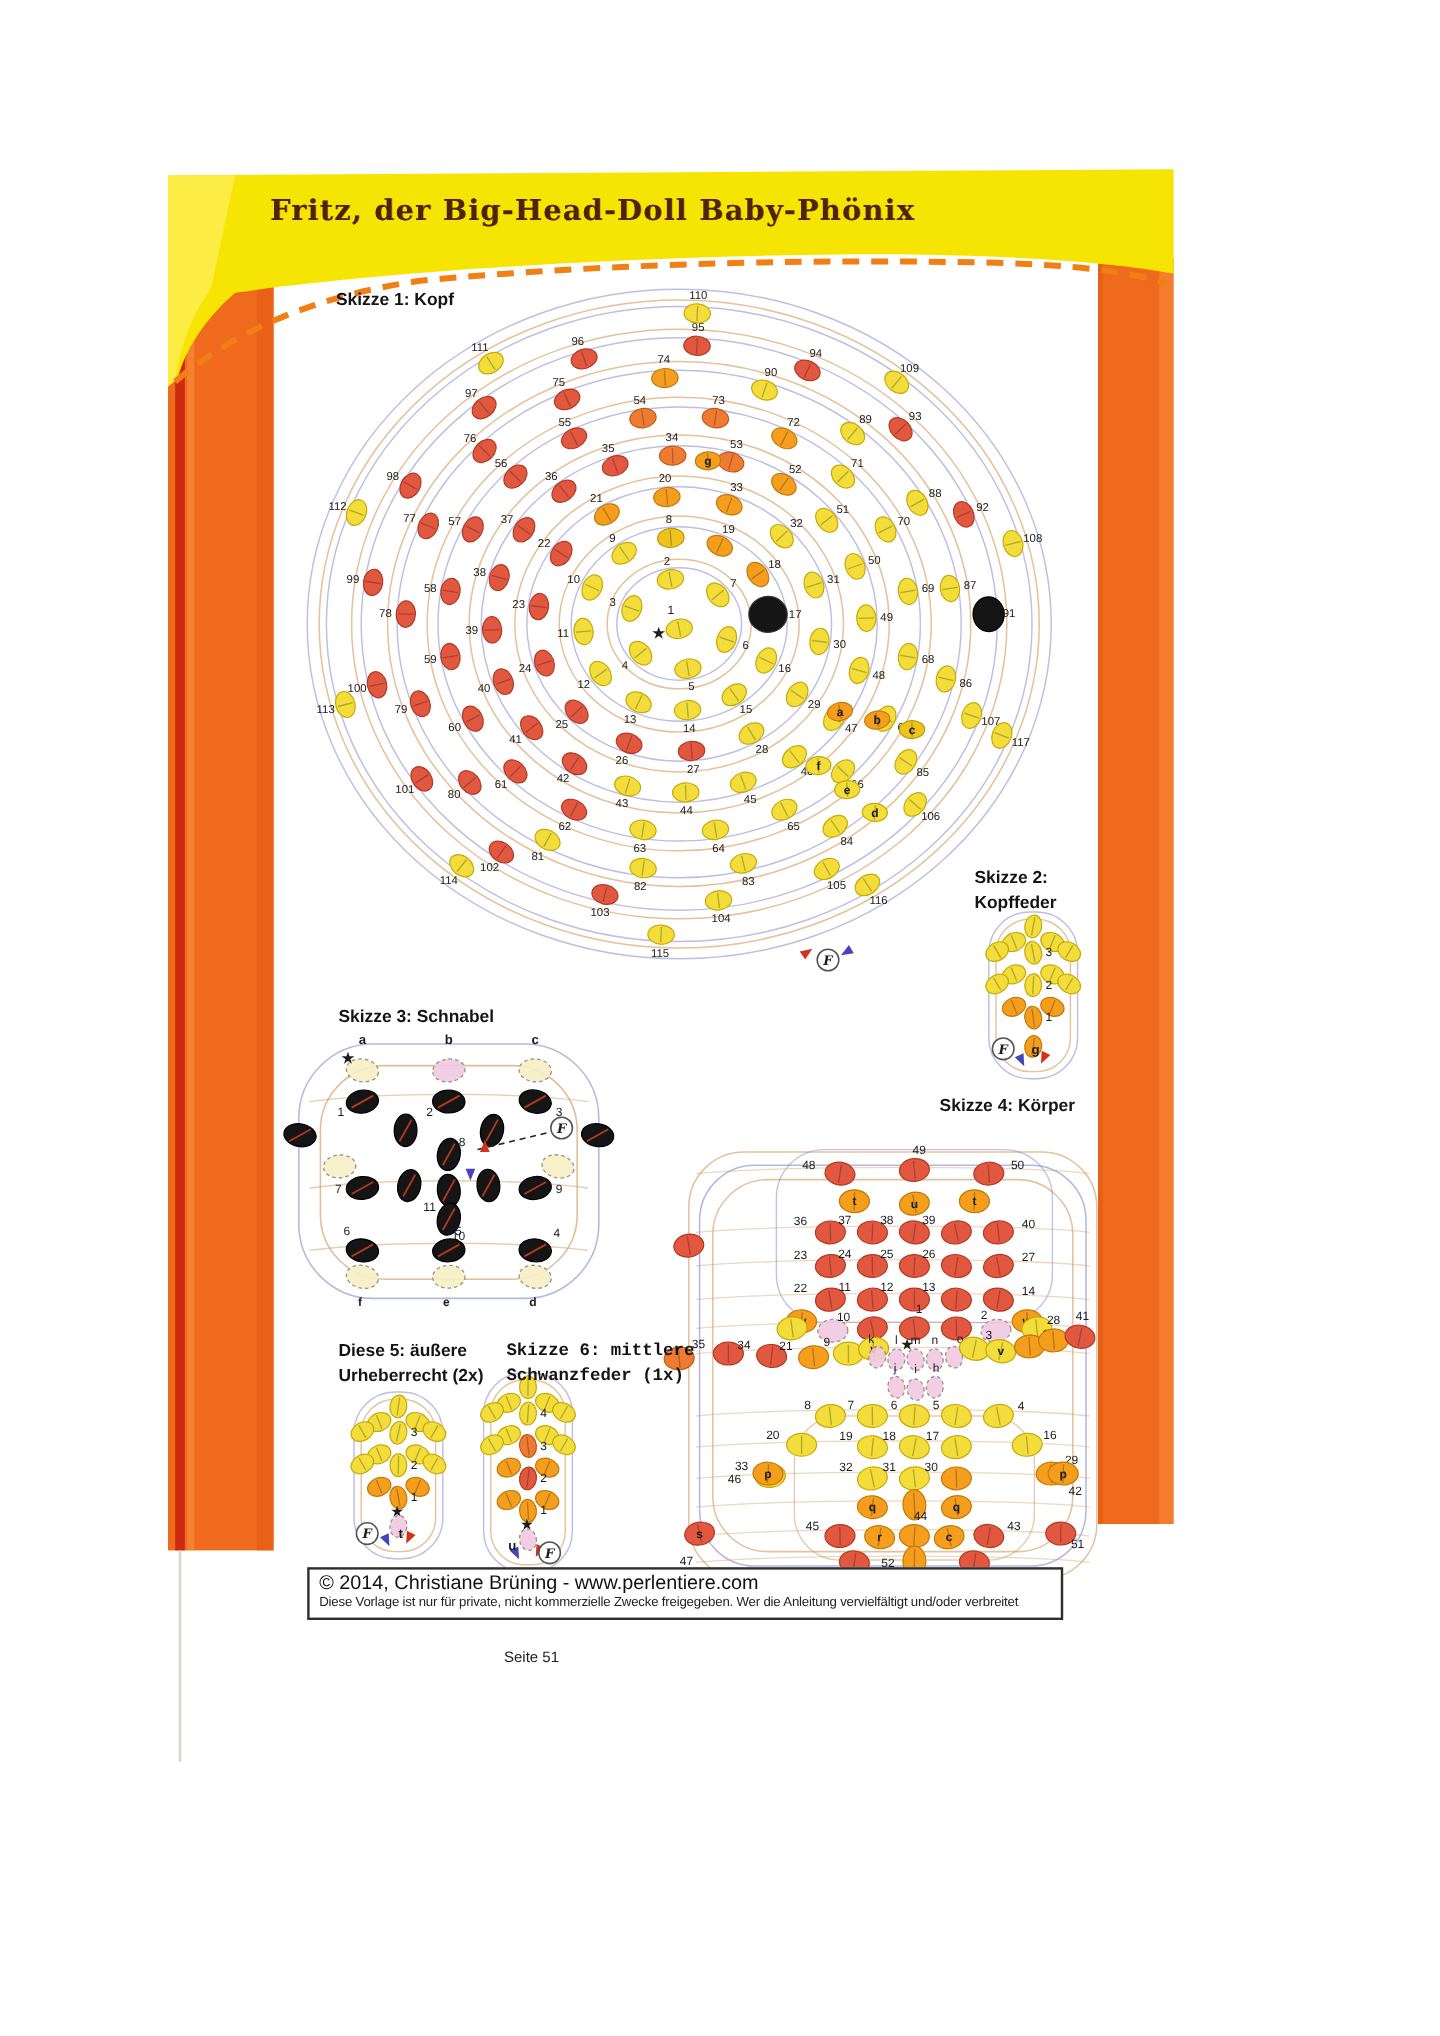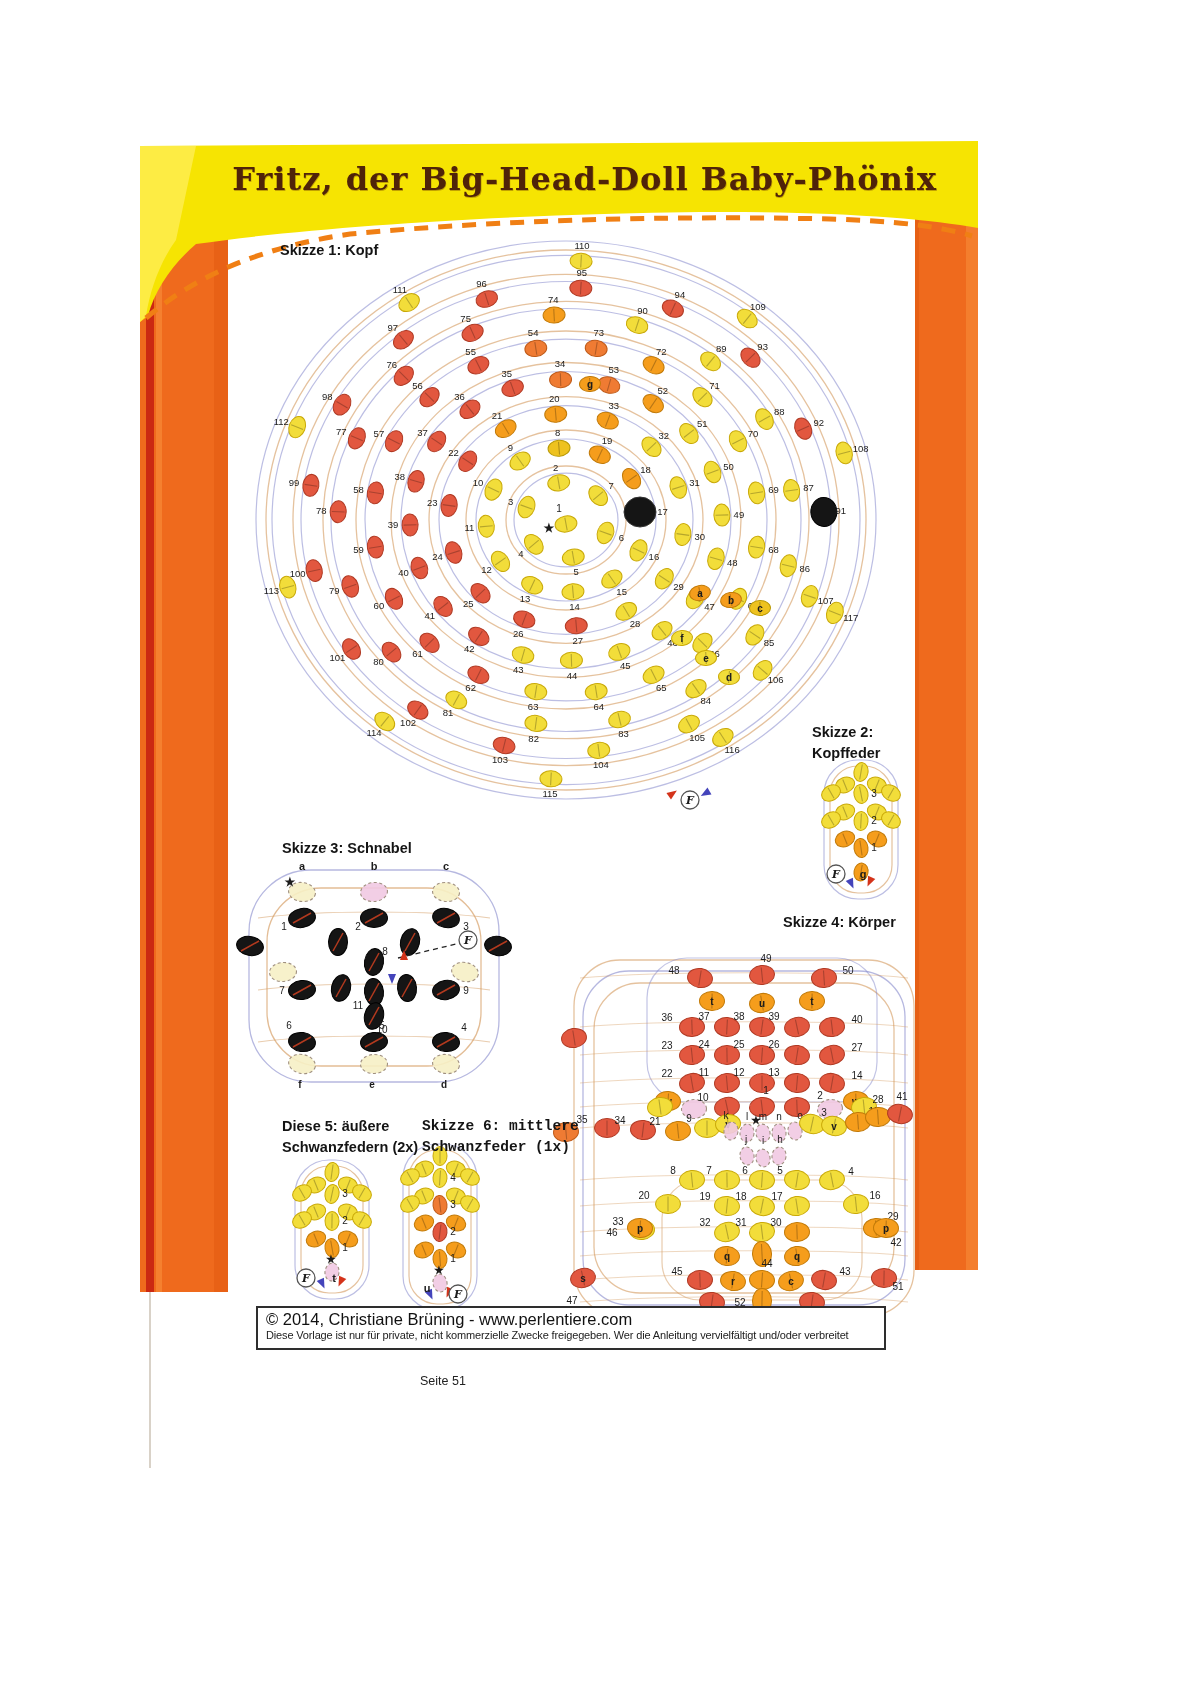--- a/index.html
+++ b/index.html
@@ -1,20 +1,20 @@
 <!DOCTYPE html>
 <html><head>
 <meta charset="utf-8">
 <style>
   html,body{margin:0;padding:0;background:#fff;}
   .page{position:relative;width:1200px;height:1697px;background:#ffffff;overflow:hidden;
         font-family:"Liberation Sans",sans-serif;}
   #art{position:absolute;left:0;top:0;}
-  .title{position:absolute;left:225px;top:160px;width:712px;text-align:right;
-         font-family:"DejaVu Serif",serif;font-weight:bold;font-size:32px;color:#4f2309;
+  .title{position:absolute;left:225px;top:160px;width:712px;text-align:left;
+         font-family:"DejaVu Serif",serif;font-weight:bold;font-size:24px;color:#4f2309;
          letter-spacing:1px;text-shadow:0.6px 0.6px 0 rgba(96,40,0,.35);white-space:nowrap;}
   .lbl{position:absolute;font-weight:700;font-size:14.5px;color:#141414;white-space:nowrap;line-height:21px;}
   .lbl.center{text-align:left;}
   .copy{position:absolute;left:256px;top:1306px;width:630px;box-sizing:border-box;
         border:2px solid #2e2e2e;background:#fff;padding:2px 20px 5px 8px;}
   .copy .l1{font-size:16.5px;color:#111;white-space:nowrap;}
   .copy .sm{font-size:11px;color:#222;white-space:nowrap;letter-spacing:-0.15px;line-height:13.5px;}
   .footer{position:absolute;left:420px;top:1374px;width:300px;text-align:left;
           font-size:12.5px;color:#222;}
 </style>
@@ -1460,21 +1460,21 @@
 
   <div class="lbl" style="left:280px;top:240px;">Skizze 1: Kopf</div>
   <div class="lbl center" style="left:812px;top:722px;width:110px;">
     <span>Skizze 2:</span><br>
     <span>Kopffeder</span>
   </div>
   <div class="lbl" style="left:282px;top:838px;text-align:right;">Skizze 3: Schnabel</div>
   <div class="lbl" style="left:783px;top:912px;">Skizze 4: Körper</div>
   <div class="lbl" style="left:282px;top:1116px;">
     <span>Diese 5: äußere</span><br>
-    <span>Schwanzfedern (2x)</span>
+    <span>Urheberrecht (2x)</span>
   </div>
   <div class="lbl" style="left:422px;top:1116px;font-family:Liberation Mono, monospace;">
     <span>Skizze 6: mittlere</span><br>
     <span>Schwanzfeder (1x)</span>
   </div>
 
   <div class="copy">
     <div class="l1">© 2014, Christiane Brüning - www.perlentiere.com</div>
     <div class="sm">Diese Vorlage ist nur für private, nicht kommerzielle Zwecke freigegeben. Wer die Anleitung vervielfältigt und/oder verbreitet</div>
   </div>

